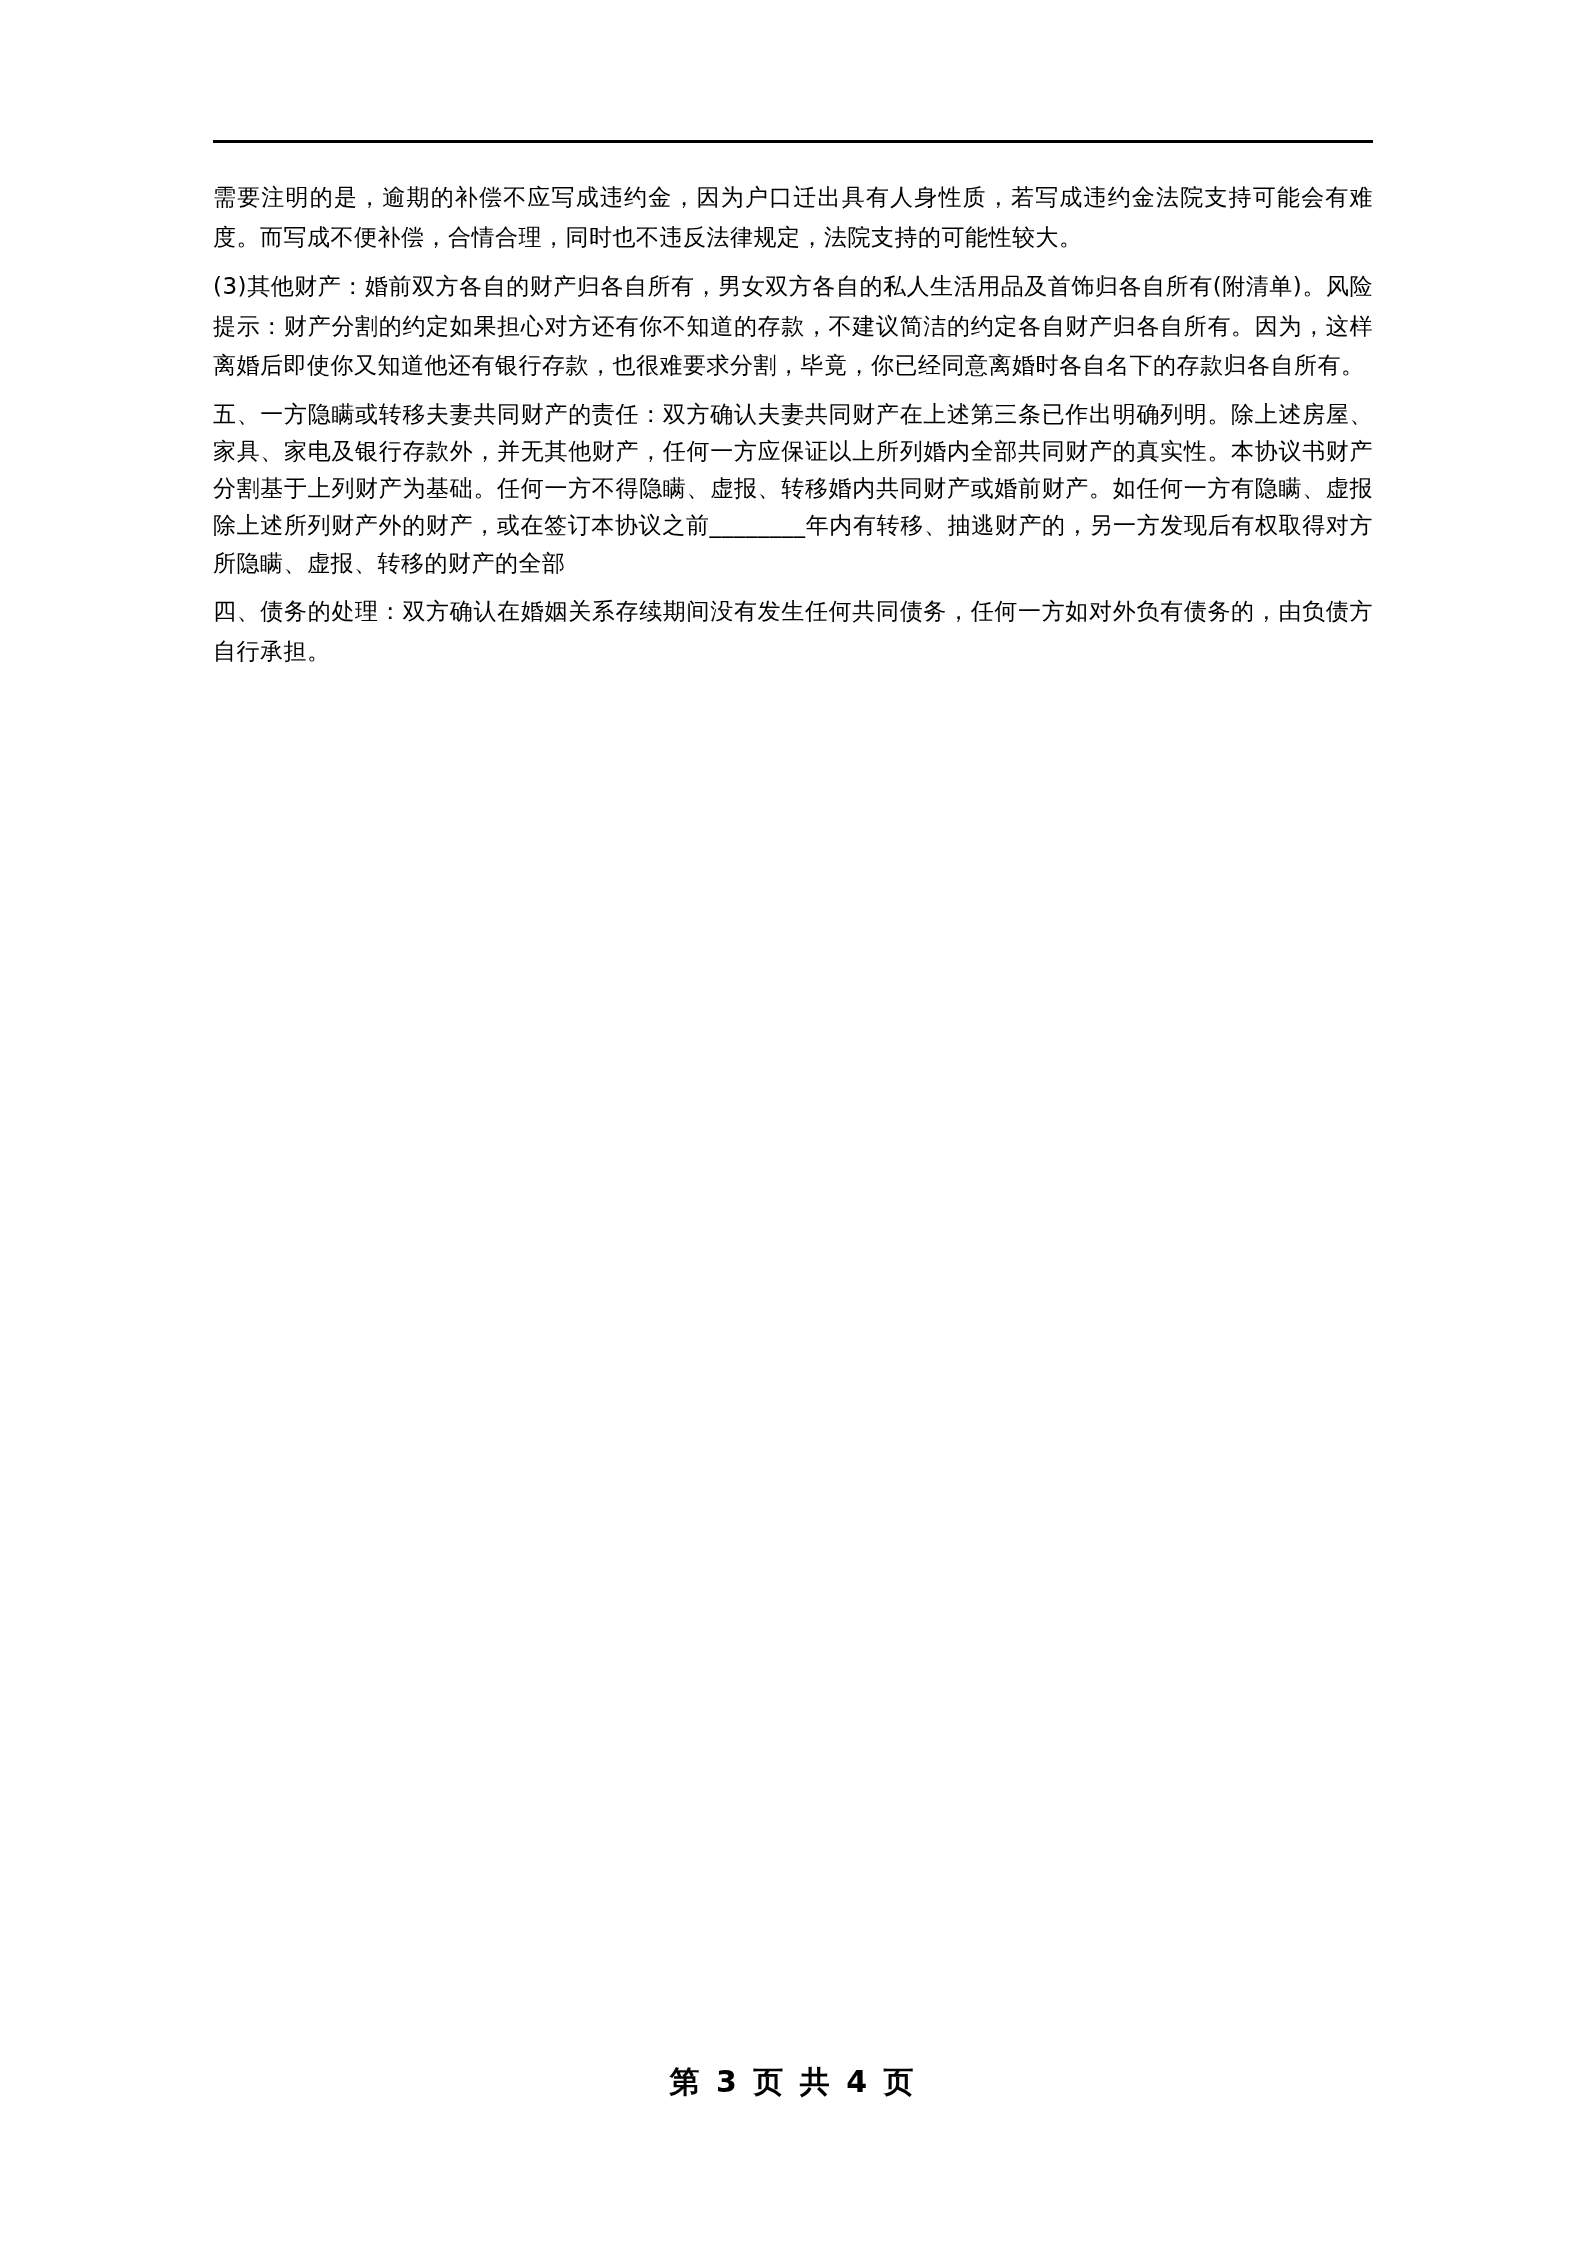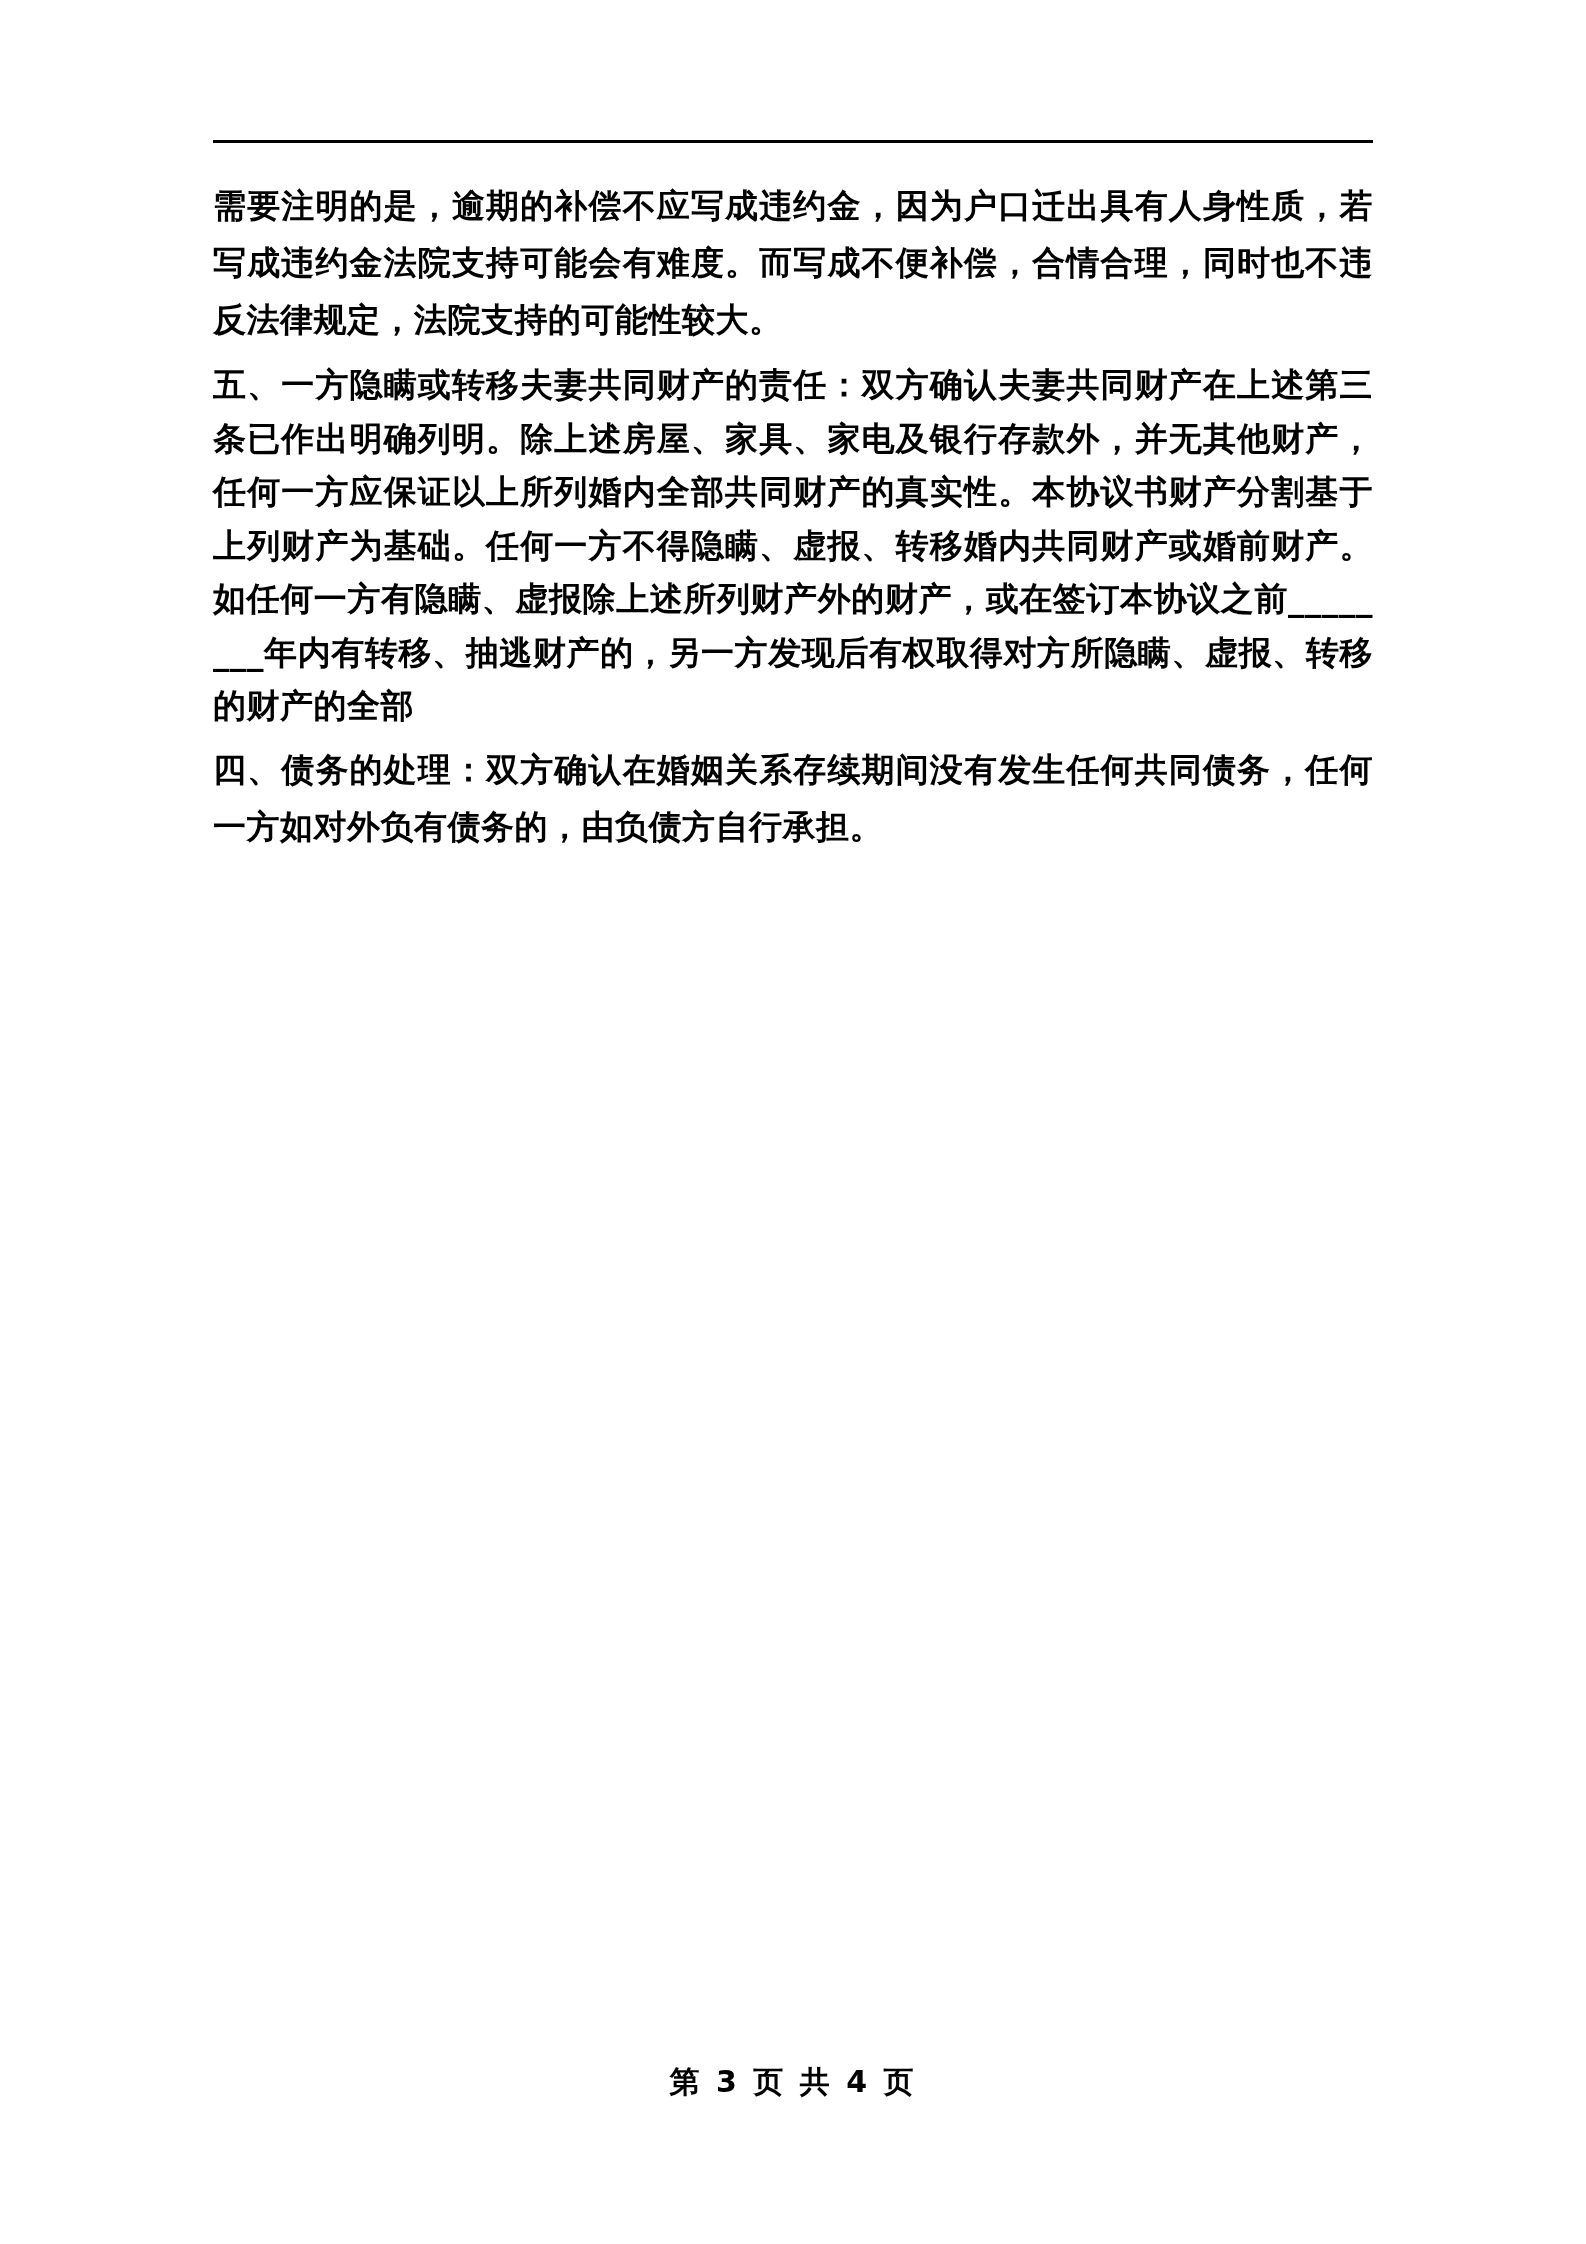--- a/index.html
+++ b/index.html
@@ -31,24 +31,24 @@
     height: 0;
     border-top: 3px solid #000000;
   }
   .content {
     position: absolute;
     left: 213px;
     top: 178px;
     width: 1160px;
   }
   .para {
-    font-size: 33px;
+    font-size: 23px;
     line-height: 1.72;
     letter-spacing: 0.5px;
-    font-weight: 700;
+    font-weight: 400;
     text-align: justify;
     text-justify: inter-ideograph;
     margin: 0 0 10px 0;
     word-break: break-all;
   }
   .para.tight {
     line-height: 1.62;
   }
   .footer {
     position: absolute;
@@ -63,19 +63,20 @@
 </style>
 </head>
 <body>
 
 <div class="page">
 
   <div class="header-rule"></div>
 
   <div class="content">
     <p class="para">需要注明的是，逾期的补偿不应写成违约金，因为户口迁出具有人身性质，若写成违约金法院支持可能会有难度。而写成不便补偿，合情合理，同时也不违反法律规定，法院支持的可能性较大。</p>
+    <p class="para">(3)其他财产：婚前双方各自的财产归各自所有，男女双方各自的私人生活用品及首饰归各自所有(附清单)。风险提示：财产分割的约定如果担心对方还有你不知道的存款，不建议简洁的约定各自财产归各自所有。因为，这样离婚后即使你又知道他还有银行存款，也很难要求分割，毕竟，你已经同意离婚时各自名下的存款归各自所有。</p>
     <p class="para tight">五、一方隐瞒或转移夫妻共同财产的责任：双方确认夫妻共同财产在上述第三条已作出明确列明。除上述房屋、家具、家电及银行存款外，并无其他财产，任何一方应保证以上所列婚内全部共同财产的真实性。本协议书财产分割基于上列财产为基础。任何一方不得隐瞒、虚报、转移婚内共同财产或婚前财产。如任何一方有隐瞒、虚报除上述所列财产外的财产，或在签订本协议之前________年内有转移、抽逃财产的，另一方发现后有权取得对方所隐瞒、虚报、转移的财产的全部</p>
     <p class="para">四、债务的处理：双方确认在婚姻关系存续期间没有发生任何共同债务，任何一方如对外负有债务的，由负债方自行承担。</p>
   </div>
 
   <div class="footer">第 3 页 共 4 页</div>
 
 </div>
 
 </body></html>

